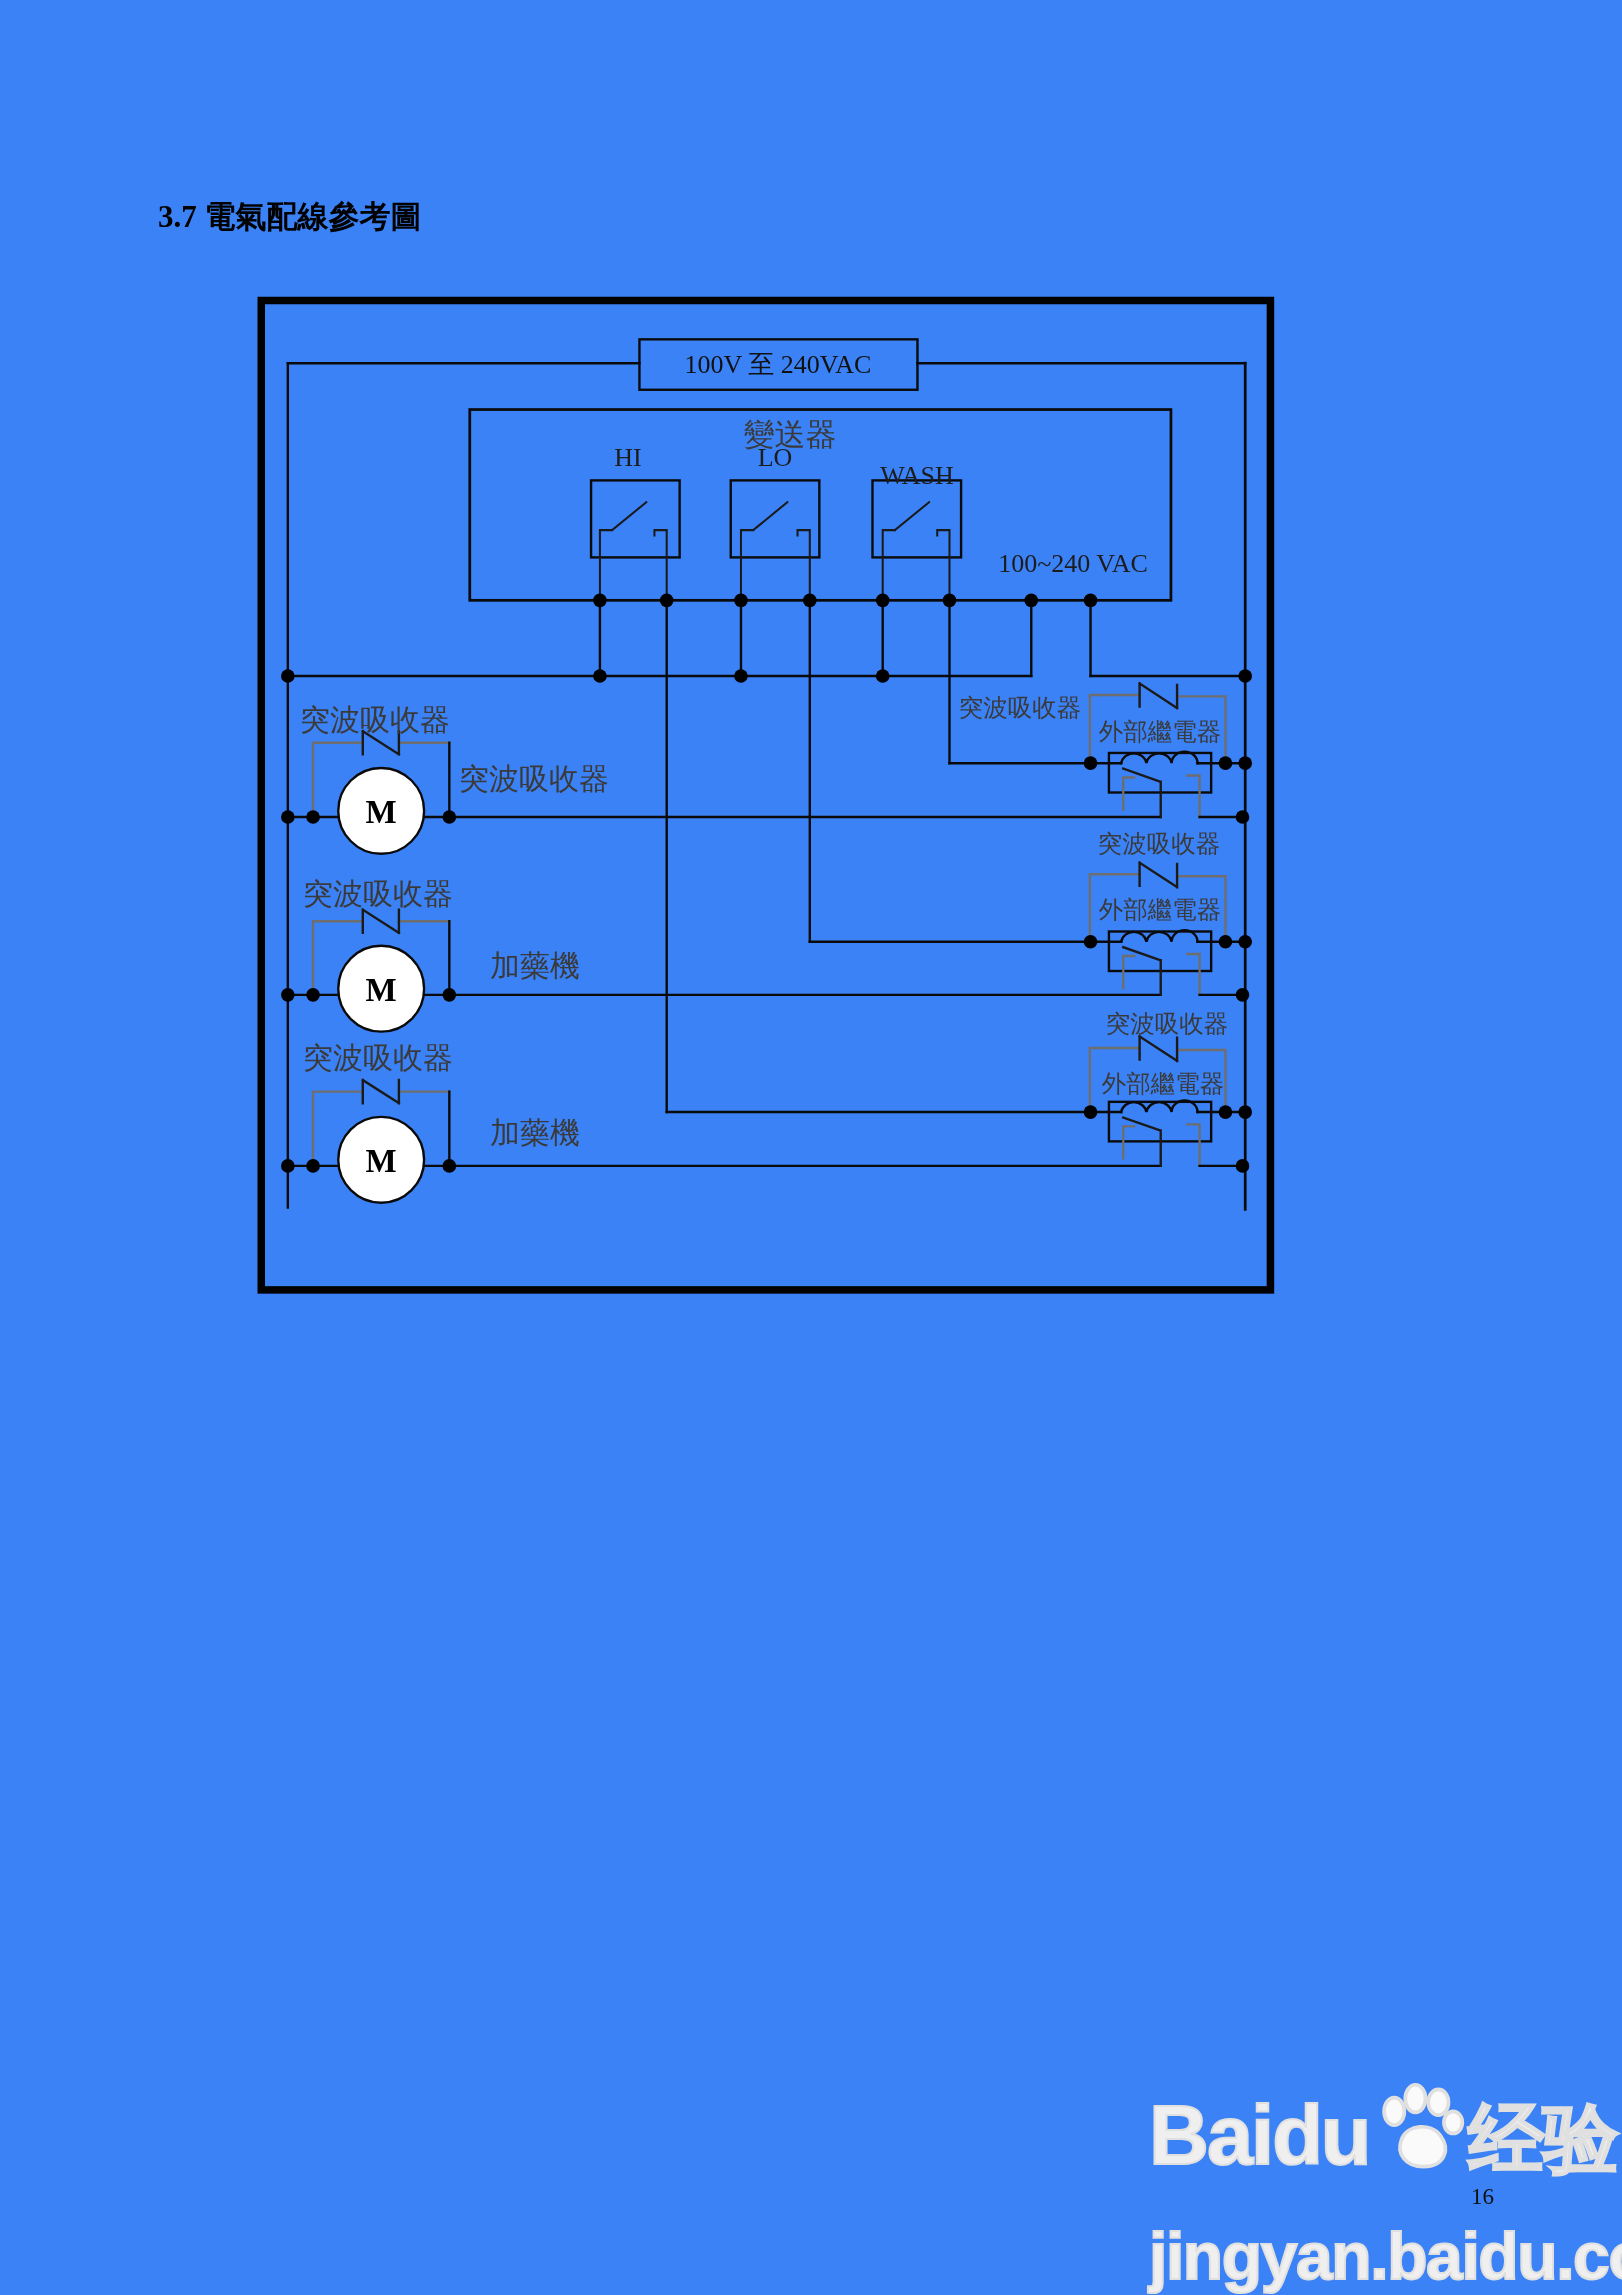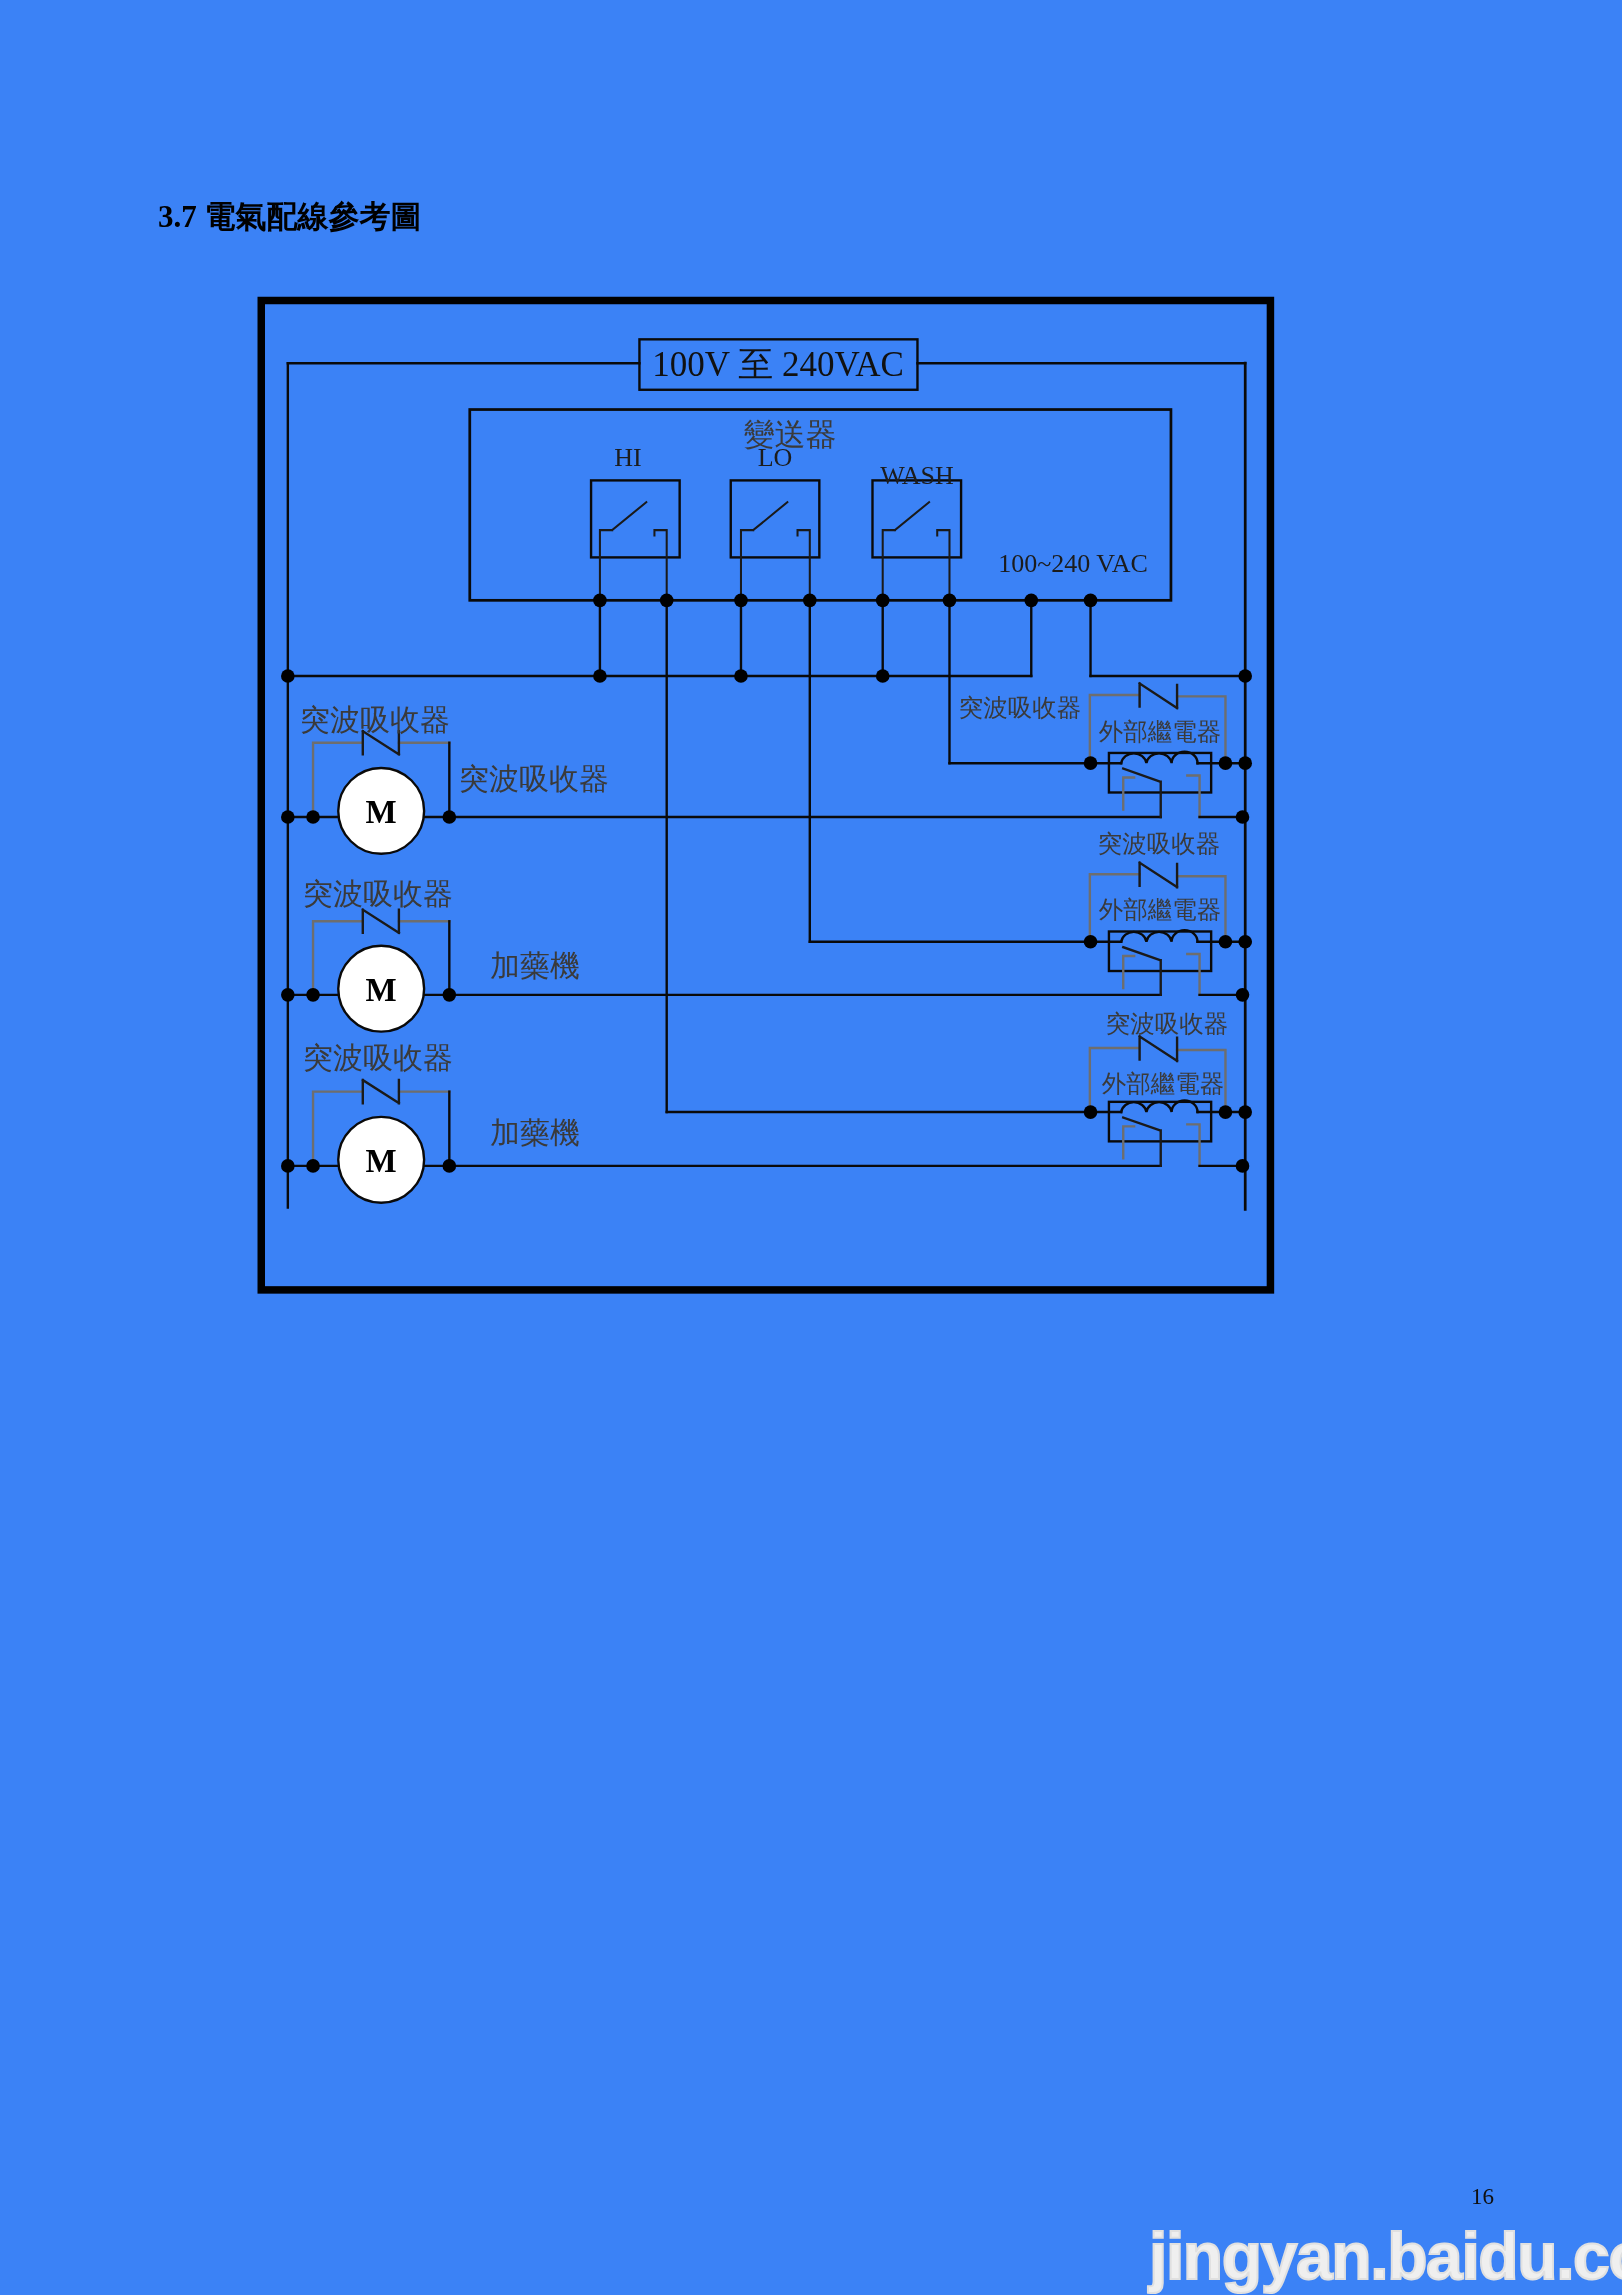--- a/index.html
+++ b/index.html
@@ -2,21 +2,21 @@
 <html style="font-size:11px"><head>
 <meta charset="utf-8">
 <style>
   html,body{margin:0;padding:0;background:#fff;}
   #page{position:relative;width:1623px;height:2295px;background:#3b82f6;overflow:hidden;
         font-family:"Liberation Serif","DejaVu Serif",serif;}
   .lbl{position:absolute;transform:translate(-50%,-50%);white-space:nowrap;color:#1c1c1c;}
   .lbl.gray{color:#3a3a3a;}
   #title{position:absolute;left:158px;top:196px;font-size:31px;font-weight:bold;color:#000;white-space:nowrap;}
   #powerlbl{position:absolute;left:639px;top:339px;width:278px;height:50px;display:flex;
-            align-items:center;justify-content:center;font-size:35px;color:#111;}
+            align-items:center;justify-content:center;font-size:26px;color:#111;}
   .sw{font-size:26px;}
   .cjk-sm{font-size:24.5px;}
   .cjk-md{font-size:31px;}
   .cjk-lg{font-size:30px;}
   .mlab{font-size:33px;font-weight:bold;color:#000;}
   #pageno{position:absolute;left:1471px;top:2184px;font-size:23px;color:#101010;z-index:5;}
   
   .wm{position:absolute;color:#efefef;-webkit-text-stroke:2px #e0e0e0;
       font-family:"Liberation Sans","DejaVu Sans",sans-serif;font-weight:bold;z-index:1;}
   #wm-row{left:1149px;top:2094px;display:flex;align-items:flex-start;}
@@ -226,18 +226,29 @@
   <div class="lbl gray cjk-lg" style="left:535px;top:1133px;z-index:3">加藥機</div>
   <div class="lbl mlab" style="left:381px;top:1161px;z-index:3">M</div>
 
   <div class="lbl gray cjk-sm" style="left:1020px;top:707px;z-index:3">突波吸收器</div>
   <div class="lbl gray cjk-sm" style="left:1160px;top:731px;z-index:3">外部繼電器</div>
   <div class="lbl gray cjk-sm" style="left:1159px;top:843px;z-index:3">突波吸收器</div>
   <div class="lbl gray cjk-sm" style="left:1160px;top:909px;z-index:3">外部繼電器</div>
   <div class="lbl gray cjk-sm" style="left:1167px;top:1023px;z-index:3">突波吸收器</div>
   <div class="lbl gray cjk-sm" style="left:1163px;top:1083px;z-index:3">外部繼電器</div>
 
+  <div class="wm" id="wm-row">
+    <span id="wm-latin">Baidu</span>
+    <svg id="wm-paw" viewBox="0 0 100 100" fill="#fafafa" stroke="#e0e0e0" stroke-width="4">
+      <ellipse cx="22" cy="32" rx="11" ry="15"></ellipse>
+      <ellipse cx="45" cy="18" rx="11" ry="15"></ellipse>
+      <ellipse cx="70" cy="22" rx="11" ry="14"></ellipse>
+      <ellipse cx="86" cy="44" rx="10" ry="12"></ellipse>
+      <path d="M30,62 C36,46 62,44 72,58 C84,74 76,92 54,92 C34,92 24,78 30,62 Z"></path>
+    </svg>
+    <span id="wm-cn">经验</span>
+  </div>
   <div class="wm" id="wm-url">jingyan.baidu.com</div>
 
   <div id="pageno">16</div>
 
 </div>
 
 
 </body></html>

